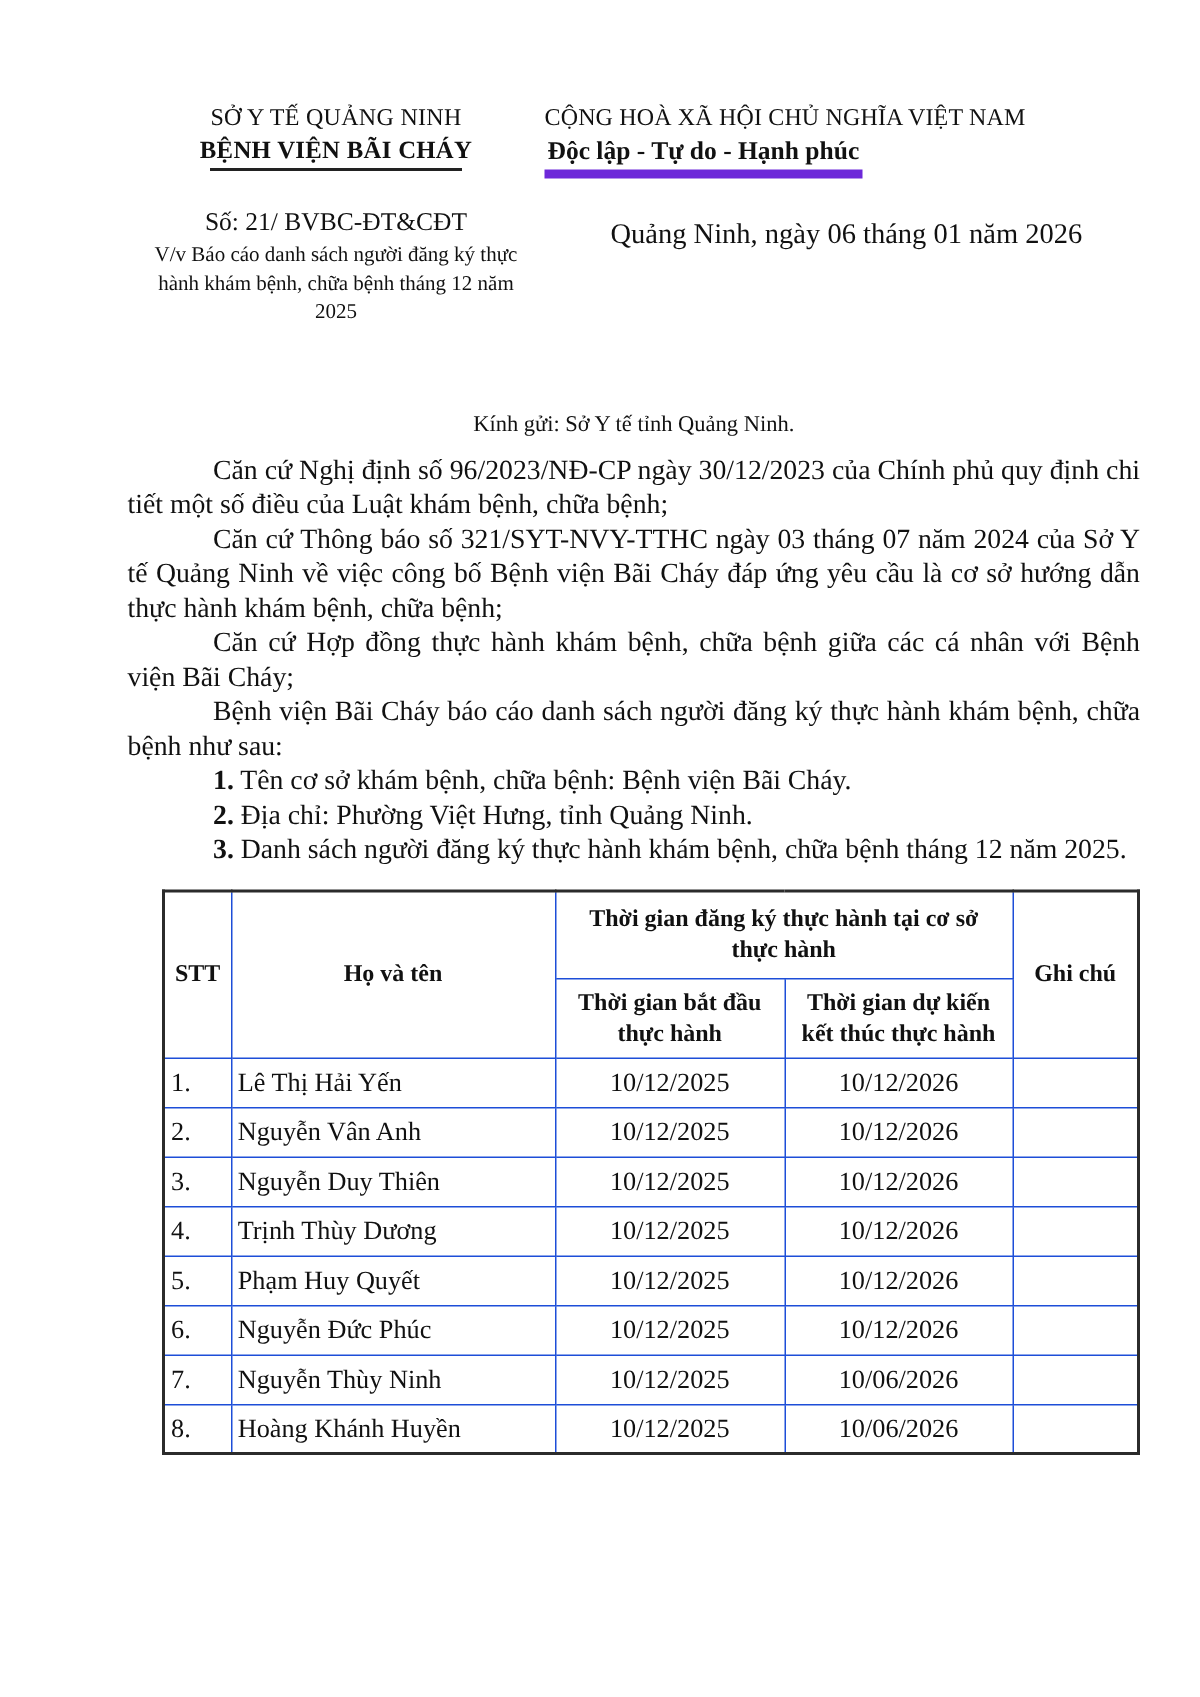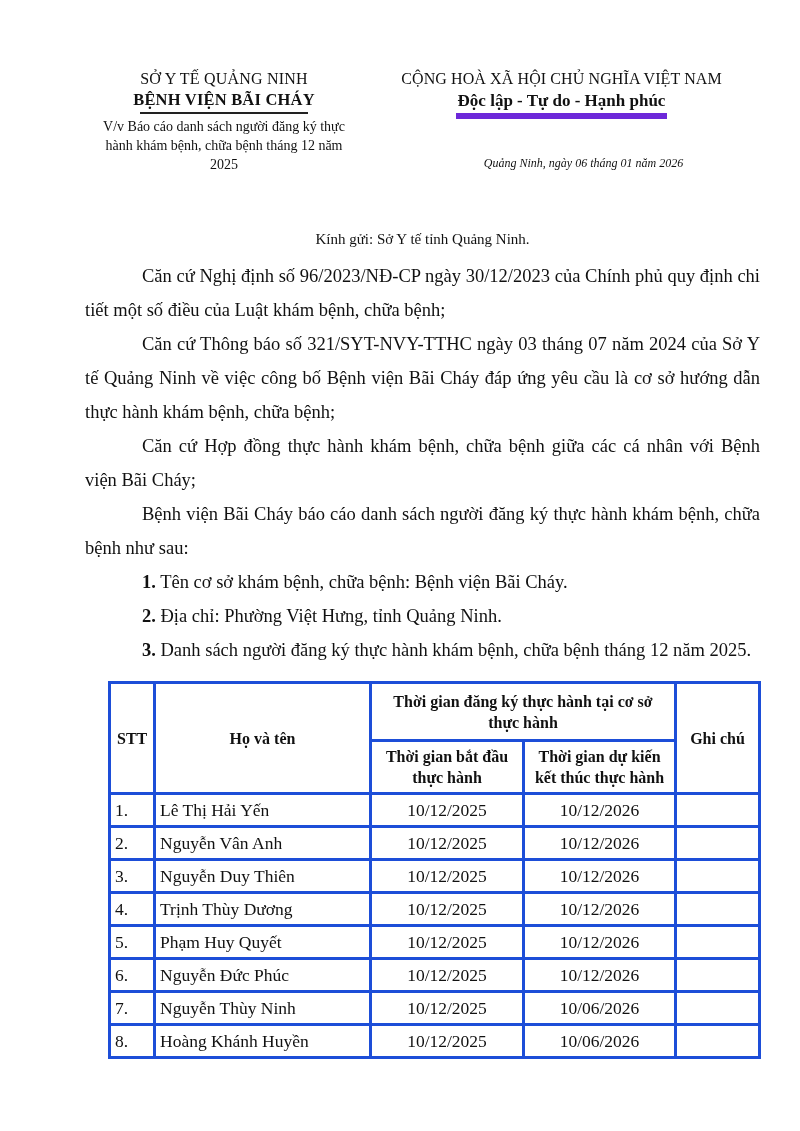--- a/index.html
+++ b/index.html
@@ -11,45 +11,45 @@
     background:#ffffff;
     color:#111;
     font-family:"Liberation Serif","DejaVu Serif",serif;
     overflow:hidden;
   }
   .content { padding:68px 40px 0 85px; }
 
   
   .doc-header { display:flex; }
   .hdr-left { width:278px; text-align:center; flex-shrink:0; }
-  .hdr-right { flex:1; text-align:center; }
+  .hdr-right { flex:1; }
   .dept-name { font-size:16px; line-height:21px; letter-spacing:.2px; }
   .hosp-name { font-size:16.5px; font-weight:bold; line-height:22px; letter-spacing:.2px; }
   .hosp-underline { width:168px; margin:1px auto 0; border-bottom:2px solid #222; }
   .doc-number { font-size:17px; margin-top:24px; }
   .doc-subject { font-size:14px; line-height:19px; margin:3px auto 0; width:258px; }
   .country-name { font-size:16px; line-height:21px; letter-spacing:.1px; }
   .motto { display:inline-block; font-size:17px; font-weight:bold; line-height:23px;
            border-bottom:6px solid #6d28d9; padding:0 2px 1px; }
-  .place-date { font-size:12px; font-style:italic; margin-top:37px; padding-left:44px; }
+  .place-date { font-size:19px; margin-top:27px; padding-left:44px; }
 
   
   .salutation { text-align:center; font-size:15px; margin-top:57px; }
   .body-text { margin-top:11px; }
-  .para { font-size:18.5px; line-height:34px; text-align:justify; text-indent:57px; }
+  .para { font-size:18.5px; line-height:23px; text-align:justify; text-indent:57px; }
   .item-num { font-weight:bold; }
 
   
   table.reg-table {
     border-collapse:collapse;
     margin:14px 0 0 23px;
     width:650px;
     table-layout:fixed;
   }
-  .reg-table th, .reg-table td { border:3px solid #1d4ed8; }
+  .reg-table th, .reg-table td { border:1px solid #1d4ed8; }
   .reg-table { border:2px solid #2b2b2b; }
   .reg-table th {
     font-weight:bold; font-size:16px; line-height:21px;
     text-align:center; vertical-align:middle; padding:4px 6px;
   }
   .reg-table td { font-size:17.5px; vertical-align:middle; padding:2px 4px; }
   .col-stt { width:45px; }
   .col-name { width:216px; }
   .col-start { width:153px; }
   .col-end { width:152px; }
@@ -65,20 +65,21 @@
 <body>
 
 <div class="page">
   <div class="content">
 
     <div class="doc-header">
       <div class="hdr-left">
         <div class="dept-name">SỞ Y TẾ QUẢNG NINH</div>
         <div class="hosp-name">BỆNH VIỆN BÃI CHÁY</div>
         <div class="hosp-underline"></div>
+        <div class="doc-number">Số: 21/ BVBC-ĐT&amp;CĐT</div>
         <div class="doc-subject">V/v Báo cáo danh sách người đăng ký thực hành khám bệnh, chữa bệnh tháng 12 năm 2025</div>
       </div>
       <div class="hdr-right">
         <div class="country-name">CỘNG HOÀ XÃ HỘI CHỦ NGHĨA VIỆT NAM</div>
         <div><span class="motto">Độc lập - Tự do - Hạnh phúc</span></div>
         <div class="place-date">Quảng Ninh, ngày 06 tháng 01 năm 2026</div>
       </div>
     </div>
 
     <div class="salutation">Kính gửi: Sở Y tế tỉnh Quảng Ninh.</div>

